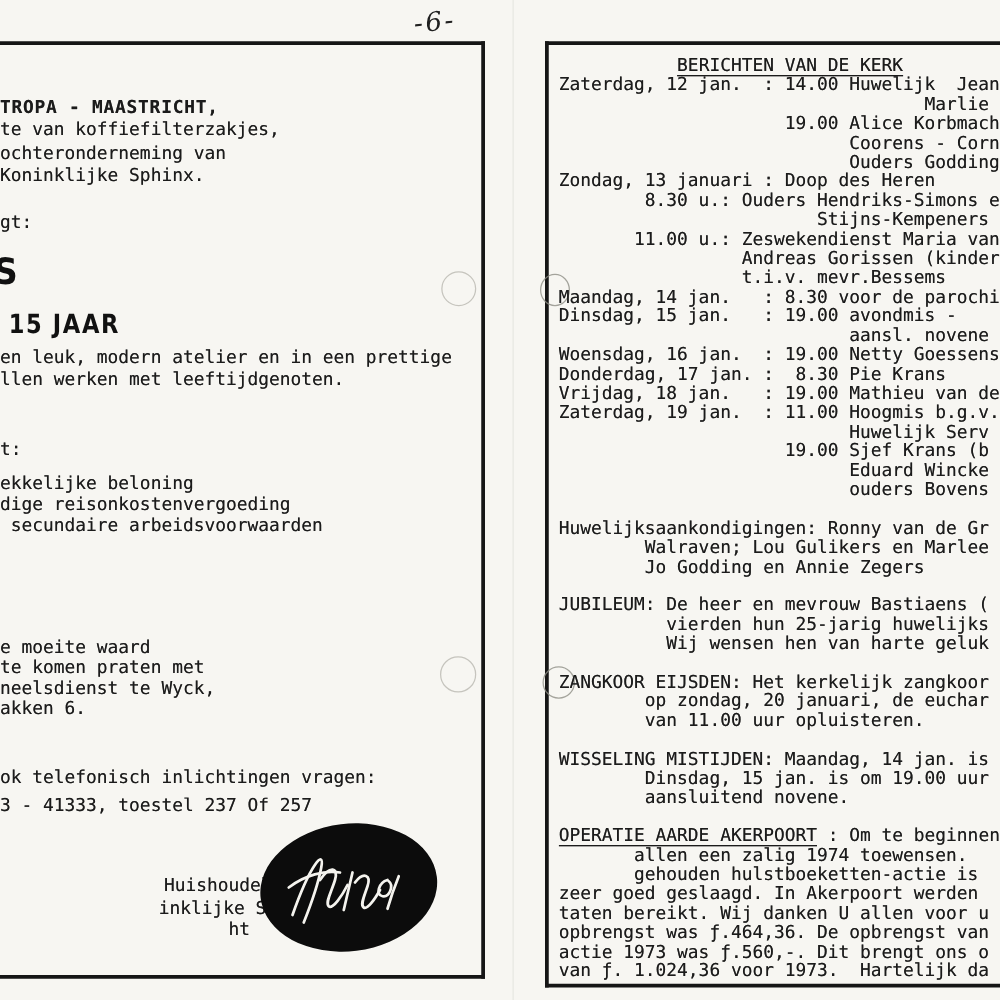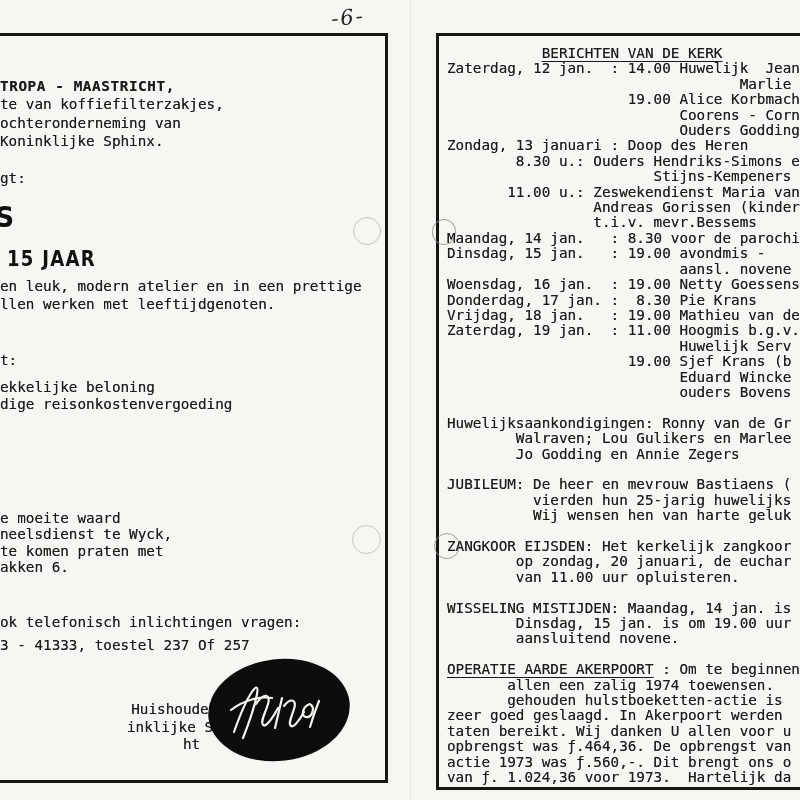--- a/index.html
+++ b/index.html
@@ -63,23 +63,23 @@
   <div class="block type" style="top:142px;">gt:</div>
 
   <div class="block headline" style="top:171px;left:-5px;font-size:29px;transform:scaleX(.92);">S</div>
 
   <div class="block headline" style="top:218px;left:7px;font-size:21px;letter-spacing:1.5px;transform:scaleX(.86);">15 JAAR</div>
 
   <div class="block type" style="top:249px;line-height:17.6px;"><div class="tl">en leuk, modern atelier en in een prettige</div><div class="tl">llen werken met leeftijdgenoten.</div></div>
 
   <div class="block type" style="top:324px;">t:</div>
 
-  <div class="block type" style="top:350px;line-height:17px;"><div class="tl">ekkelijke beloning</div><div class="tl">dige reisonkostenvergoeding</div></div>
+  <div class="block type" style="top:350px;line-height:17px;"><div class="tl">ekkelijke beloning</div><div class="tl">dige reisonkostenvergoeding</div><div class="tl"> secundaire arbeidsvoorwaarden</div></div>
 
-  <div class="block type" style="top:481px;line-height:16.3px;"><div class="tl">e moeite waard</div><div class="tl">neelsdienst te Wyck,</div><div class="tl">te komen praten met</div><div class="tl">akken 6.</div></div>
+  <div class="block type" style="top:481px;line-height:16.3px;"><div class="tl">e moeite waard</div><div class="tl">te komen praten met</div><div class="tl">neelsdienst te Wyck,</div><div class="tl">akken 6.</div></div>
 
   <div class="block type" style="top:586px;">ok telefonisch inlichtingen vragen:</div>
 
   <div class="block type" style="top:609px;">3 - 41333, toestel 237 Of 257</div>
 
   <div class="block type" style="top:672px;line-height:17.6px;text-align:center;"><div class="tl">Huishoudelijke</div><div class="tl">inklijke Sphinx</div><div class="tl">ht</div></div>
 </div>
 
 <div id="logo">
   <svg width="162" height="124" viewBox="0 0 162 124">

